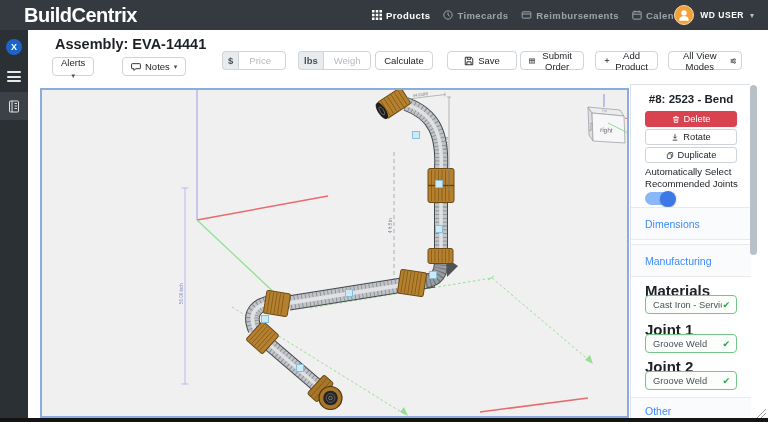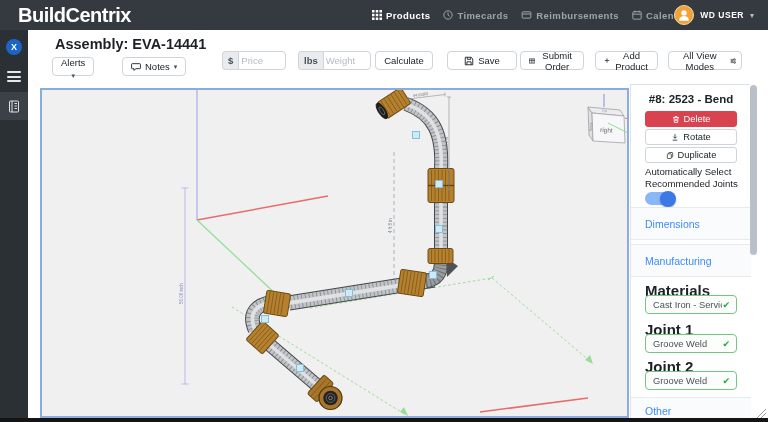--- a/index.html
+++ b/index.html
@@ -1,42 +1,42 @@
 <!DOCTYPE html>
 <html style="--navbar_bg: #343a40; --sidebar_bg: #2b3035; --accent_blue: #3d8bfd; --delete_red: #d9434f; --toggle_track: #8ab7f8; --toggle_knob: #3c79e6; --select_border: #74c687; --check_green: #28a745; --viewport_border: #8cacdb; --axis_red: #e96b6b; --axis_green: #8ce08c; --axis_blue: #b9b9ee; --coupling_brown: #b5812f; --avatar_orange: #f0a13a;"><head>
 <meta charset="utf-8">
 <style>
   html,body{margin:0;padding:0;background:#888;}
   *{box-sizing:border-box;font-family:"Liberation Sans",sans-serif;}
   .app{position:relative;width:768px;height:422px;background:#fff;overflow:hidden;}
   .abs{position:absolute;}
   
   .navbar{position:absolute;left:0;top:0;width:768px;height:30px;background:var(--navbar_bg);display:flex;align-items:center;}
-  .brand{margin-left:18px;color:#fff;font-size:20px;font-weight:bold;letter-spacing:-.5px;}
+  .brand{margin-left:24px;color:#fff;font-size:20px;font-weight:bold;letter-spacing:-.5px;}
   .nav-items{position:absolute;left:372px;top:0;height:30px;display:flex;align-items:center;gap:13px;}
   .nav-item{display:flex;align-items:center;gap:4px;color:#9da3a9;font-size:9.5px;font-weight:700;letter-spacing:.4px;cursor:pointer;text-decoration:none;}
   .nav-item.active{color:#fff;}
   .nav-item svg{display:block;}
   .user{position:absolute;right:14px;top:0;height:30px;display:flex;align-items:center;gap:6px;cursor:pointer;}
   .avatar{width:20px;height:20px;border-radius:50%;background:var(--avatar_orange);border:1px solid #f6d9a8;display:flex;align-items:center;justify-content:center;overflow:hidden;}
   .user-name{color:#fff;font-size:8.5px;font-weight:700;letter-spacing:.5px;}
   .user .caret{color:#b9bfc5;font-size:8px;}
   
   .sidebar{position:absolute;left:0;top:30px;width:28px;height:392px;background:var(--sidebar_bg);}
   .side-logo{position:absolute;left:6px;top:9px;width:16px;height:16px;border-radius:50%;background:#1d64c9;color:#fff;font-size:9px;font-weight:bold;display:flex;align-items:center;justify-content:center;cursor:pointer;}
   .side-burger{position:absolute;left:7px;top:41px;width:14px;cursor:pointer;}
   .side-burger i{display:block;height:2px;background:#e6e8ea;margin:0 0 2.5px 0;border-radius:1px;}
   .side-book{position:absolute;left:0;top:62px;width:28px;height:28px;background:#3c4147;display:flex;align-items:center;justify-content:center;cursor:pointer;}
   
   .page-title{position:absolute;left:55px;top:36px;font-size:14.5px;font-weight:bold;color:#1d2126;}
   .btn{display:inline-flex;align-items:center;justify-content:center;gap:4px;background:#fff;border:1px solid #ced4da;border-radius:4px;font-size:9.5px;color:#212529;height:19px;padding:0 8px;cursor:pointer;}
   .btn .caret{font-size:7px;color:#495057;}
   .igroup{position:absolute;display:flex;height:19px;}
   .igroup .prefix{display:flex;align-items:center;padding:0 5px;background:#e9ecef;border:1px solid #ced4da;border-right:none;border-radius:4px 0 0 4px;font-size:9.5px;font-weight:600;color:#495057;}
-  .igroup input{width:48px;border:1px solid #ced4da;border-radius:0 4px 4px 0;font-size:9.5px;padding:0 2px;color:#495057;outline:none;}
+  .igroup input{width:48px;border:1px solid #ced4da;border-radius:0 4px 4px 0;font-size:9.5px;padding:0 10px;color:#495057;outline:none;}
   .igroup input::placeholder{color:#b4bbc2;}
   
   .viewport{position:absolute;left:40px;top:88px;width:589px;height:330px;border:2px solid var(--viewport_border);background:#f0f0f1;}
   
   .inspector{position:absolute;left:630px;top:84px;width:120px;height:334px;background:#fff;border-left:1px solid #dee2e6;border-top:1px solid #dee2e6;}
   .insp-title{position:absolute;left:0;top:8px;width:120px;text-align:center;font-size:11.5px;font-weight:bold;color:#1d2126;}
   .pbtn{position:absolute;left:14px;width:92px;height:16px;display:flex;align-items:center;justify-content:center;gap:4px;font-size:9.3px;border-radius:3px;background:#fff;border:1px solid #ced4da;color:#212529;cursor:pointer;}
   .pbtn.delete{top:26px;background:var(--delete_red);border-color:var(--delete_red);color:#fff;}
   .pbtn.rotate{top:44px;}
   .pbtn.duplicate{top:62px;}

